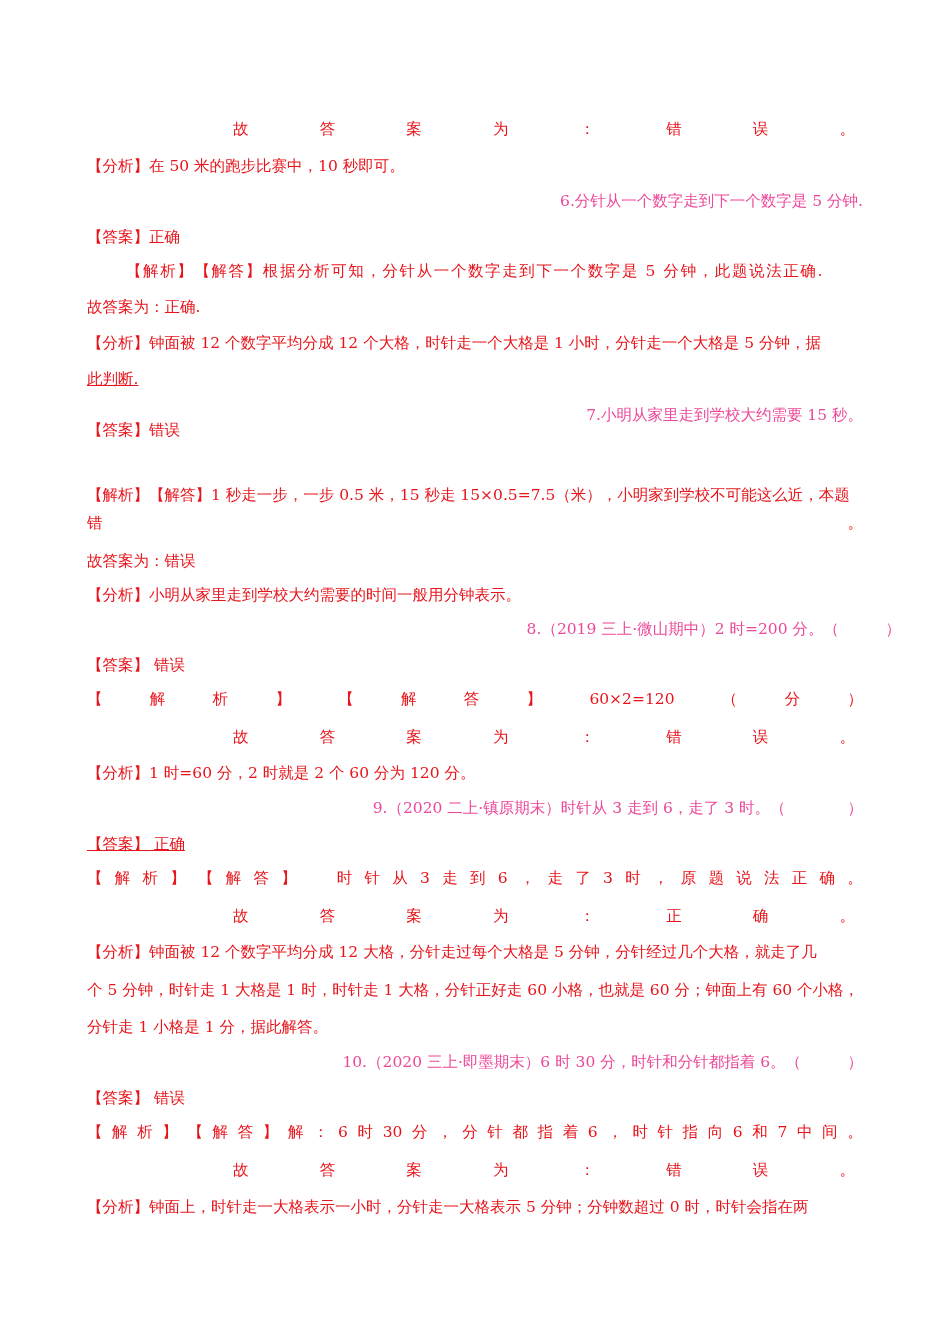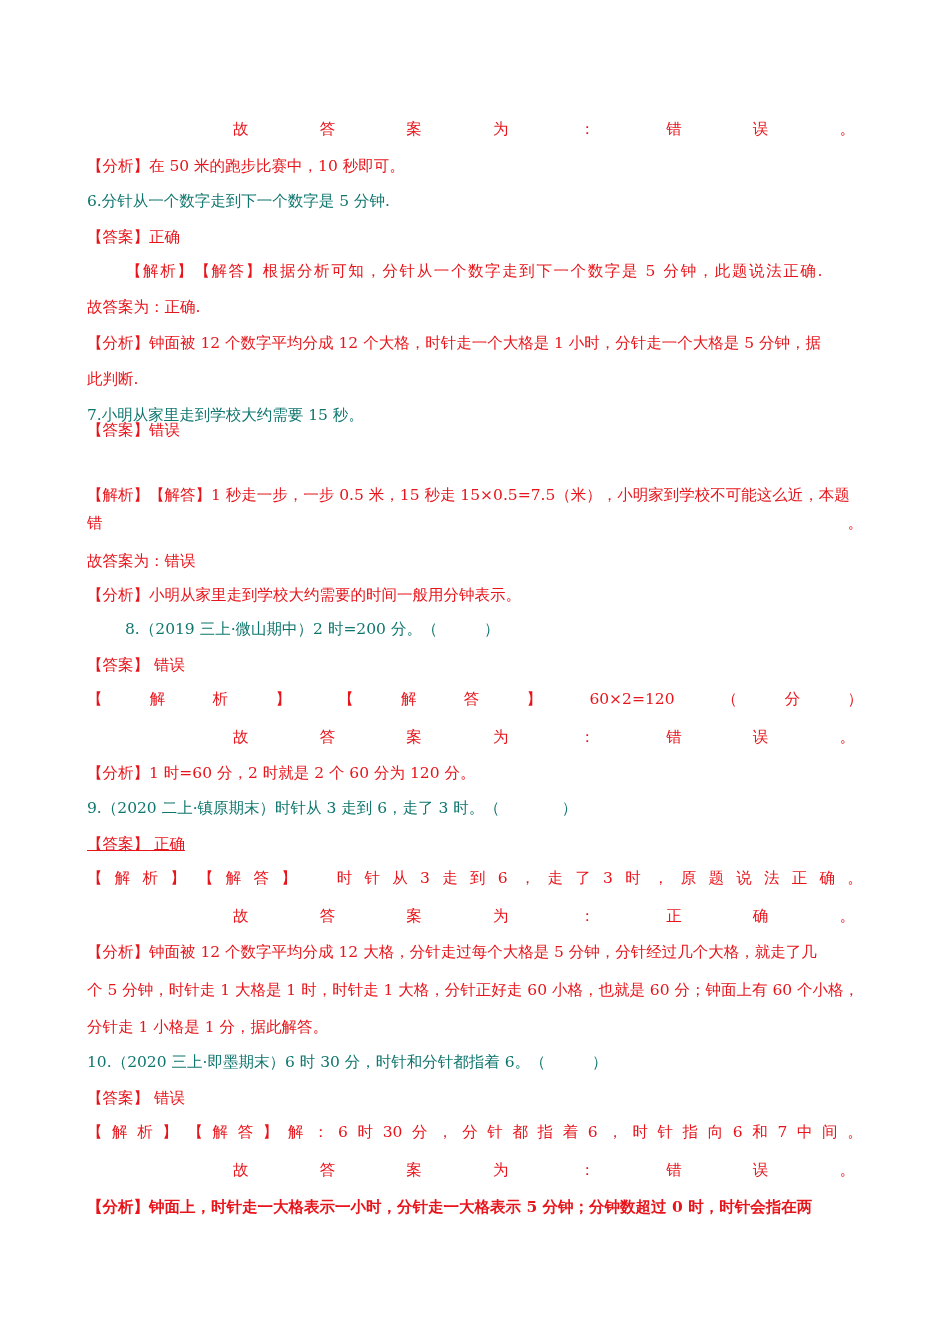--- a/index.html
+++ b/index.html
@@ -6,21 +6,21 @@
   body {
     width: 950px; height: 1344px; position: relative; overflow: hidden;
     font-family: "DejaVu Serif", "Liberation Serif", serif;
     font-size: 15.5px; color: #000;
   }
   .line {
     position: absolute; left: 87px; width: 776px;
     white-space: nowrap; line-height: 22px; height: 22px;
   }
   .red { color: #e8141b; }
-  .black { color: #0f766e; }
+  .black { color: #ec4899; text-align: right; }
   .just {
     display: flex; justify-content: space-between; align-items: center;
   }
   .just span { display: inline-block; }
   .indent-just { left: 233px; width: 622px; }
 </style>
 </head>
 <body>
 
 <div>
@@ -35,21 +35,21 @@
       <span>误</span>
       <span>。</span>
     </div>
   <div class="line red" style="top:155px;">【分析】在 50 米的跑步比赛中，10 秒即可。</div>
 
   <div class="line black" style="top:190px;">6.分针从一个数字走到下一个数字是 5 分钟.</div>
   <div class="line red" style="top:226px;">【答案】正确</div>
   <div class="line red" style="top:260px; letter-spacing:1.6px;text-align:center;">【解析】【解答】根据分析可知，分针从一个数字走到下一个数字是 5 分钟，此题说法正确.</div>
   <div class="line red" style="top:296px;">故答案为：正确.</div>
   <div class="line red" style="top:332px;">【分析】钟面被 12 个数字平均分成 12 个大格，时针走一个大格是 1 小时，分针走一个大格是 5 分钟，据</div>
-  <div class="line red" style="top:368px;">此判断.</div>
+  <div class="line red" style="top:368px;text-decoration:underline;">此判断.</div>
 
   <div class="line black" style="top:404px;">7.小明从家里走到学校大约需要 15 秒。</div>
   <div class="line red" style="top:419px;">【答案】错误</div>
   <div class="line red" style="top:484px;">【解析】【解答】1 秒走一步，一步 0.5 米，15 秒走 15×0.5=7.5（米），小明家到学校不可能这么近，本题</div>
   <div class="line red just" style="top:512px;">
     <span>错</span>
     <span>。</span>
   </div>
   <div class="line red" style="top:550px;">故答案为：错误</div>
   <div class="line red" style="top:584px;">【分析】小明从家里走到学校大约需要的时间一般用分钟表示。</div>
@@ -168,15 +168,15 @@
   <div class="line red just indent-just" style="top:1159px;">
       <span>故</span>
       <span>答</span>
       <span>案</span>
       <span>为</span>
       <span>：</span>
       <span>错</span>
       <span>误</span>
       <span>。</span>
     </div>
-  <div class="line red" style="top:1196px;font-weight:bold;">【分析】钟面上，时针走一大格表示一小时，分针走一大格表示 5 分钟；分钟数超过 0 时，时针会指在两</div>
+  <div class="line red" style="top:1196px;">【分析】钟面上，时针走一大格表示一小时，分针走一大格表示 5 分钟；分钟数超过 0 时，时针会指在两</div>
 
 </div>
 
 </body></html>

